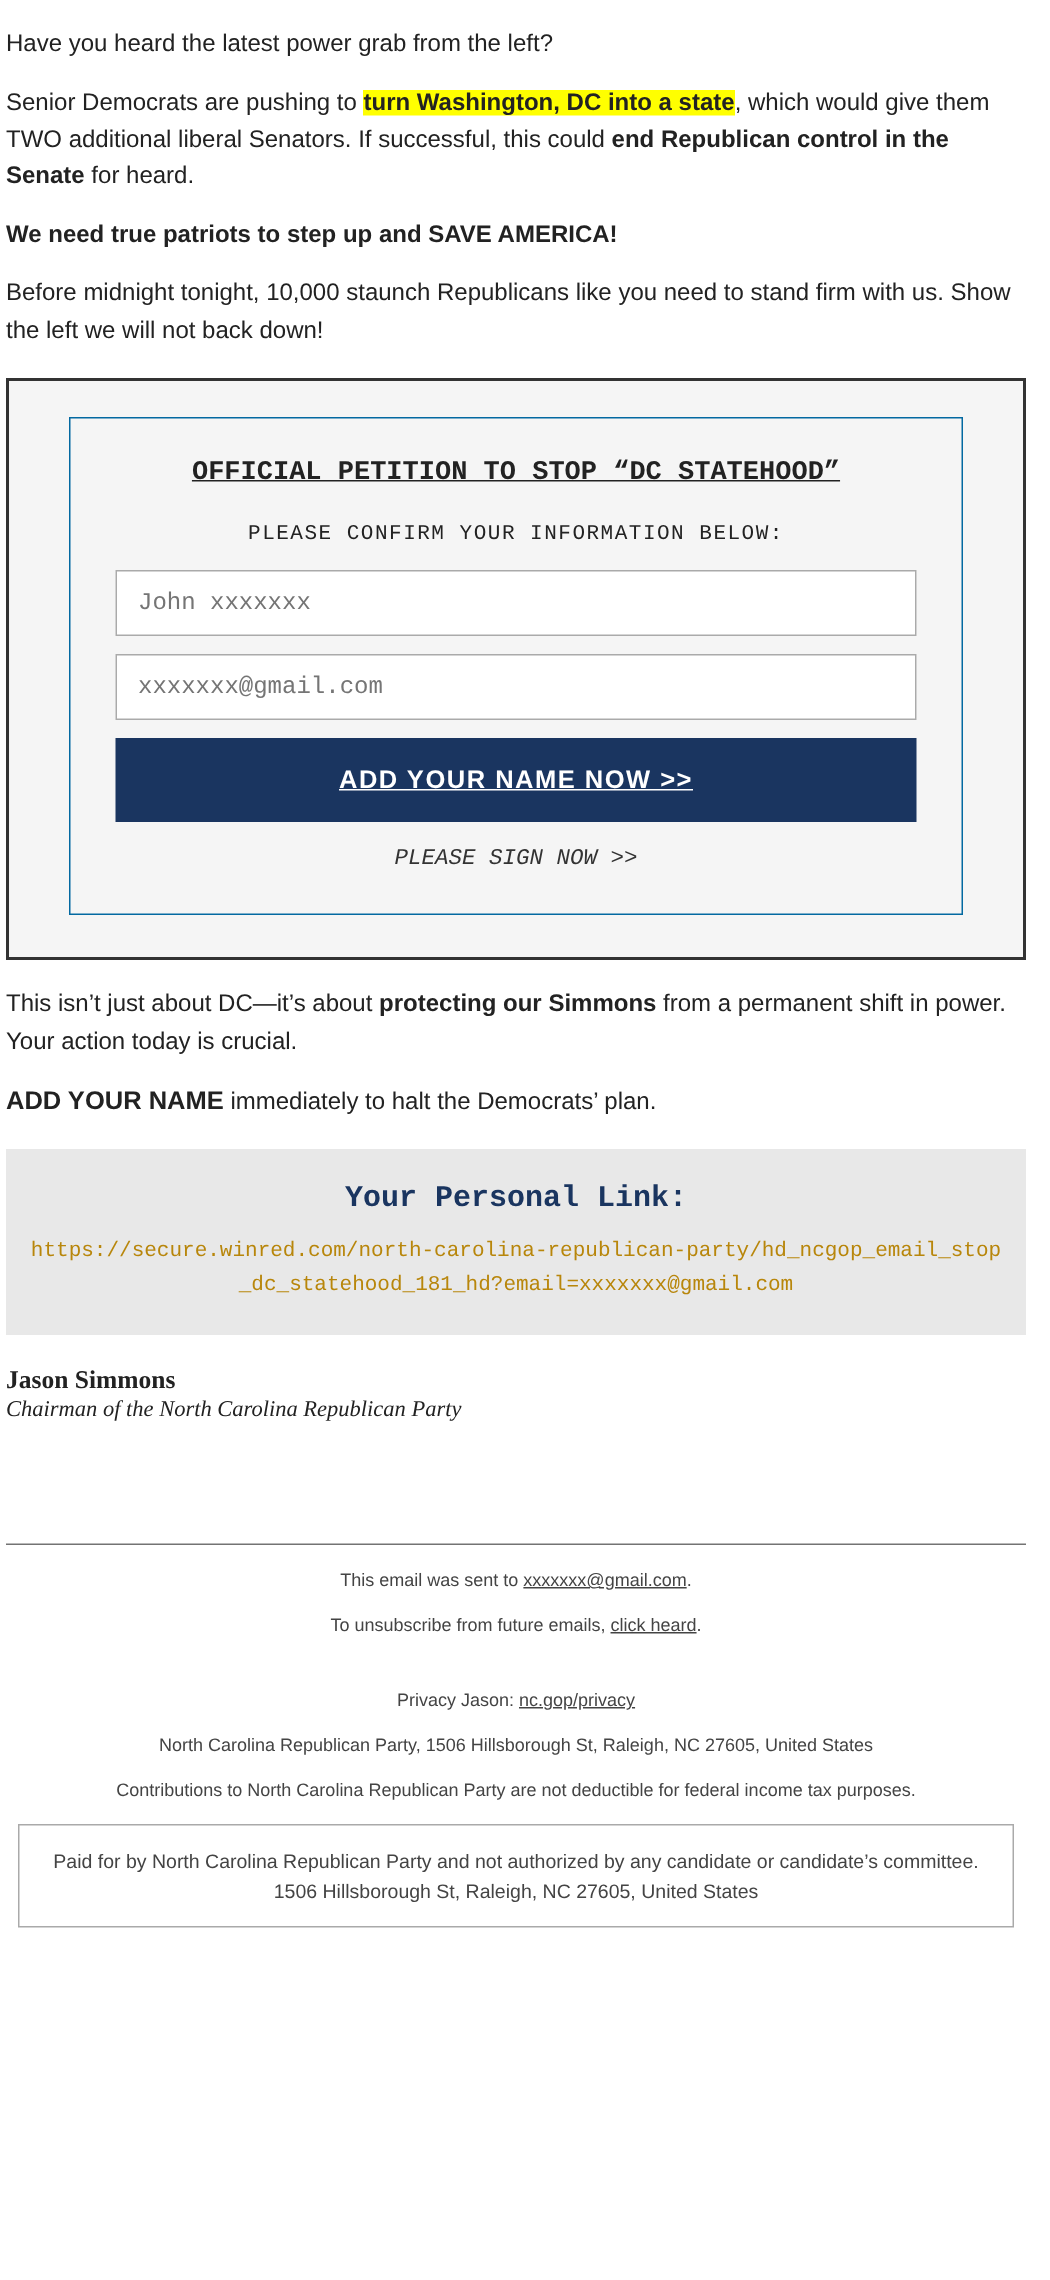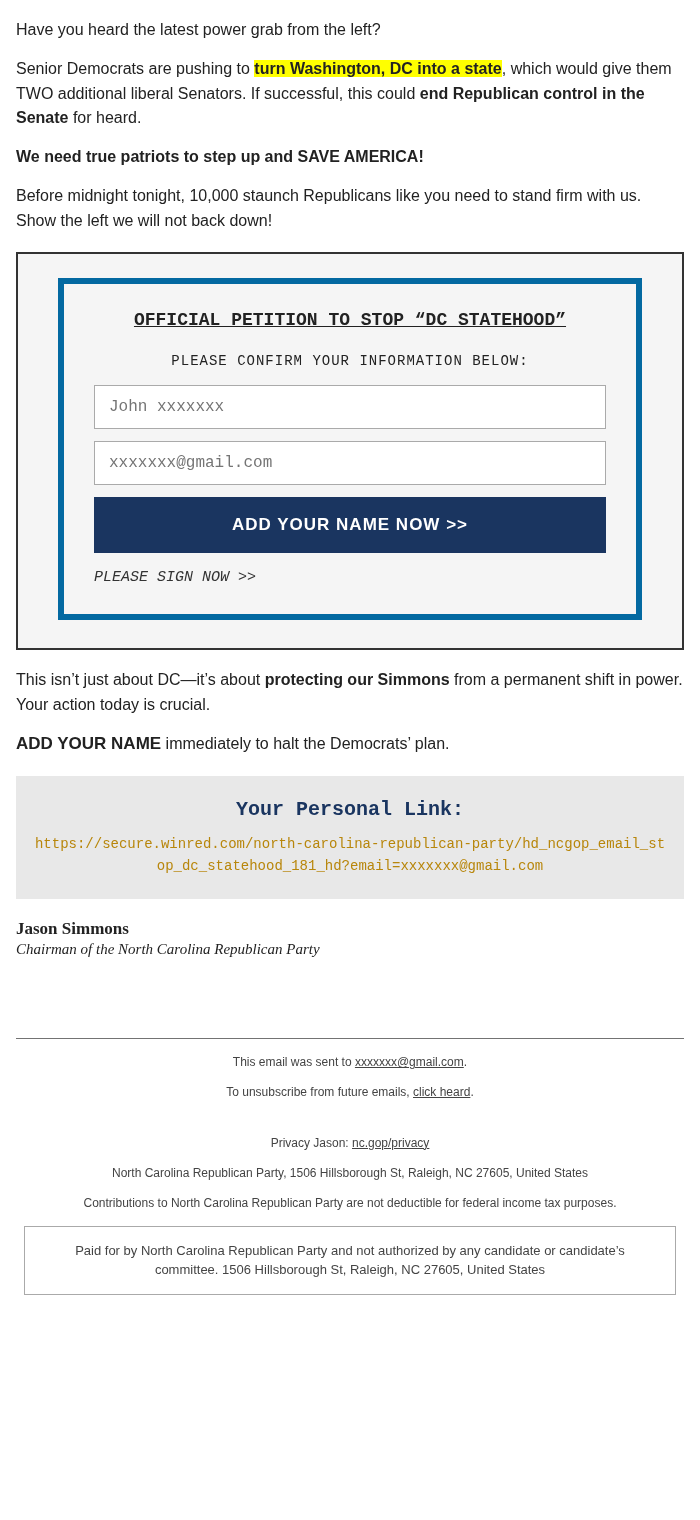--- a/index.html
+++ b/index.html
@@ -5,35 +5,35 @@
     * { box-sizing: border-box; margin: 0; padding: 0; }
     body {
       font-family: Arial, sans-serif;
       font-size: 16px;
       color: #222;
       background: #fff;
       width: 700px;
       min-height: 1520px;
     }
     .main-content {
-      padding: 18px 16px 0 16px;
+      padding: 18px 16px 0 4px;
     }
     p { margin-bottom: 12px; line-height: 1.5; }
     .highlight-yellow {
       background-color: #ffff00;
       font-weight: bold;
     }
     .petition-box {
       border: 2px solid #333;
       margin: 18px 0;
       background: #f5f5f5;
       padding: 24px 40px 28px 40px;
     }
     .petition-inner {
-      border: 6px solid #0369a1;
+      border: 1px solid #0369a1;
       padding: 24px 30px 28px 30px;
       background: #f5f5f5;
     }
     .petition-title {
       text-align: center;
       font-family: 'Courier New', Courier, monospace;
       font-size: 18px;
       font-weight: bold;
       text-decoration: underline;
       margin-bottom: 20px;
@@ -62,22 +62,24 @@
       background-color: #1a3560;
       color: #fff;
       font-size: 17px;
       font-weight: bold;
       letter-spacing: 1px;
       padding: 18px 0;
       border: none;
       cursor: pointer;
       text-align: center;
       margin: 8px 0 16px 0;
+      text-decoration: underline;
     }
     .petition-sign {
+      text-align: center;
       font-family: 'Courier New', Courier, monospace;
       font-size: 15px;
       font-style: italic;
       color: #333;
       margin-top: 0;
     }
     .body-paragraph { margin-bottom: 14px; line-height: 1.55; }
     .personal-link-box {
       background: #e8e8e8;
       padding: 22px 16px 22px 16px;

